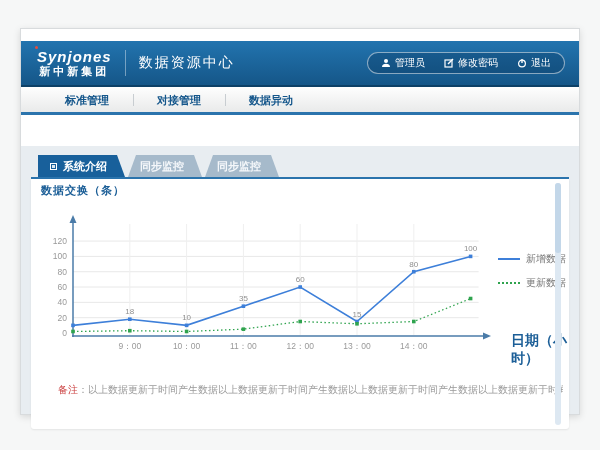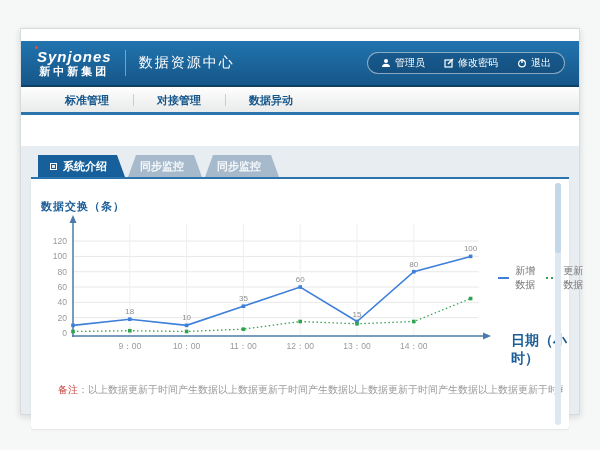--- a/index.html
+++ b/index.html
@@ -27,23 +27,23 @@
   .tab.active{background:#18609b;clip-path:polygon(0 0,calc(100% - 8px) 0,100% 100%,0 100%);display:flex;align-items:center;gap:6px}
   .tab.inactive{background:#a6bacb;color:#f4f7fa;clip-path:polygon(8px 0,calc(100% - 8px) 0,100% 100%,0 100%)}
   .tab-icon{width:7px;height:7px;border:1px solid #fff;position:relative;display:inline-block}
   .tab-icon::after{content:'';position:absolute;inset:1px;background:rgba(255,255,255,.85)}
   .tab-line{position:absolute;top:31px;left:10px;right:10px;height:2px;background:#2b74ad}
   .panel{position:absolute;top:33px;left:10px;right:10px;height:250px;background:#fff;border-radius:0 0 3px 3px;box-shadow:0 1px 2px rgba(0,0,0,.08)}
   .radios{position:absolute;top:8px;right:26px;display:flex;gap:18px;align-items:center}
   .radio{display:flex;align-items:center;gap:5px;cursor:pointer}
   .radio-dot{width:7px;height:7px;border-radius:50%}
   .radio-label{font-size:10px;color:#777}
-  .ylabel{position:absolute;left:10px;top:20px;font-size:11px;font-weight:bold;color:#1b5e97;letter-spacing:1px}
+  .ylabel{position:absolute;left:10px;top:4px;font-size:11px;font-weight:bold;color:#1b5e97;letter-spacing:1px}
   .xlabel{position:absolute;left:480px;top:153px;font-size:14px;font-weight:bold;color:#1b5e97}
-  .legend{position:absolute;left:467px;top:85px;display:flex;flex-direction:row;gap:10px}
+  .legend{position:absolute;left:467px;top:73px;display:flex;flex-direction:column;gap:10px}
   .legend-row{display:flex;align-items:center;gap:6px}
   .legend-label{font-size:10px;color:#777}
   .sample{width:22px;height:0}
   .sample.solid{border-top:2px solid #3d7fd9}
   .sample.dotted{border-top:2px dotted #2fa34e}
   .note{position:absolute;left:27px;top:204px;font-size:10px;color:#9a9a9a;white-space:nowrap;overflow:hidden;max-width:505px}
   .note .note-label{color:#cc4444}
   .scrollbar{position:absolute;right:8px;top:4px;bottom:4px;width:6px;background:#dde8f2;border-radius:3px}
   .scroll-thumb{position:absolute;top:0;left:0;width:6px;height:70px;background:#c3d7e9;border-radius:3px}
   #chart-svg{position:absolute;left:0;top:0}

